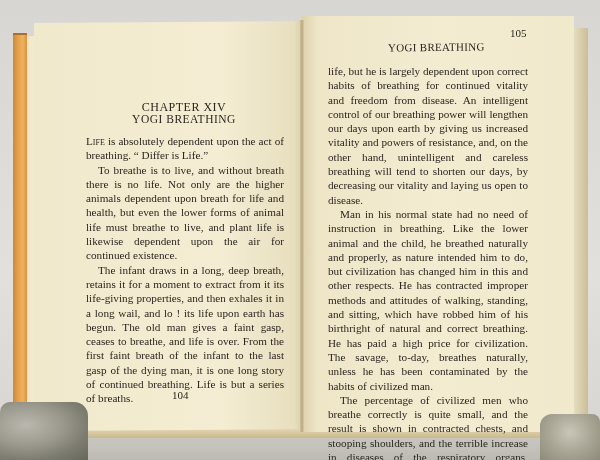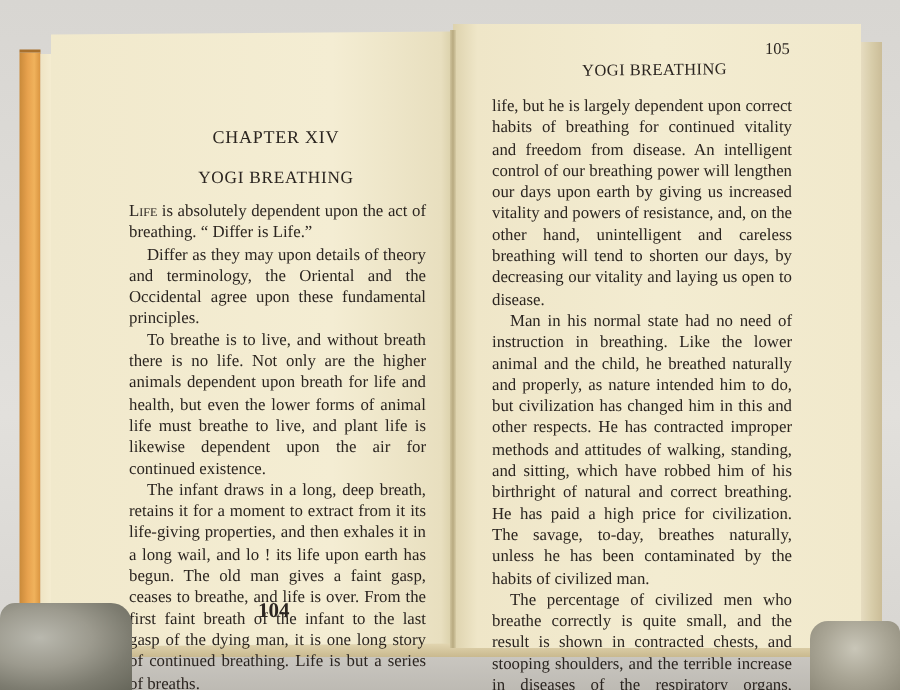--- a/index.html
+++ b/index.html
@@ -33,33 +33,33 @@
     .page-right {
       position:absolute; left:302px; top:16px; width:272px; height:416px;
       background: linear-gradient(90deg, #ddd2ad 0%, #efe6c8 6%, #f3ecd1 50%, #f1e9cc 100%);
     }
     .gutter {
       position:absolute; left:300px; top:20px; width:4px; height:412px;
       background: linear-gradient(90deg, #cfc39c, #b8aa80, #d6cba5);
     }
     .text { color:#2b2520; font-size:11.2px; line-height:14.3px; }
     .chapter {
-      position:absolute; left:86px; top:84px; width:196px; text-align:center;
+      position:absolute; left:86px; top:100px; width:196px; text-align:center;
       font-size:12px; letter-spacing:0.5px; color:#2b2520;
     }
     .title-left {
       position:absolute; left:86px; top:113px; width:196px; text-align:center;
       font-size:11.5px; letter-spacing:0.5px; color:#2b2520;
     }
     .para { text-align:justify; margin:0; }
     .indent { text-indent:12px; }
     .left-body { position:absolute; left:86px; top:134px; width:198px; }
     .right-body { position:absolute; left:328px; top:64px; width:200px; }
     .folio-left {
-      position:absolute; left:172px; top:400px; font-size:14px; color:#2b2520;font-weight:bold;
+      position:absolute; left:172px; top:389px; font-size:11px; color:#2b2520;
     }
     .running-head {
       position:absolute; left:388px; top:41px; font-size:11px; letter-spacing:0.3px; color:#2b2520;
       transform: rotate(-0.6deg);
     }
     .folio-right {
       position:absolute; left:510px; top:27px; font-size:11px; color:#2b2520;
     }
     .smallcaps { font-variant: small-caps; margin-top: 30px; }
     .rock-left {
@@ -88,21 +88,20 @@
 
 <div class="page-left"></div>
 <div class="page-right"></div>
 <div class="gutter"></div>
 
 <div class="chapter">CHAPTER XIV</div>
 <div class="title-left">YOGI BREATHING</div>
 
 <div class="left-body text">
   <p class="para"><span class="smallcaps">Life</span><span> is absolutely dependent upon the act of breathing.  “ Differ is Life.”</span></p>
-  <p class="para indent">Differ as they may upon details of theory and terminology, the Oriental and the Occidental agree upon these fundamental principles.</p>
   <p class="para indent">To breathe is to live, and without breath there is no life.  Not only are the higher animals dependent upon breath for life and health, but even the lower forms of animal life must breathe to live, and plant life is likewise dependent upon the air for continued existence.</p>
   <p class="para indent">The infant draws in a long, deep breath, retains it for a moment to extract from it its life-giving properties, and then exhales it in a long wail, and lo ! its life upon earth has begun.  The old man gives a faint gasp, ceases to breathe, and life is over.  From the first faint breath of the infant to the last gasp of the dying man, it is one long story of continued breathing.  Life is but a series of breaths.</p>
 
 </div>
 <div class="folio-left">104</div>
 
 <div class="running-head">YOGI BREATHING</div>
 <div class="folio-right">105</div>
 
 <div class="right-body text">

